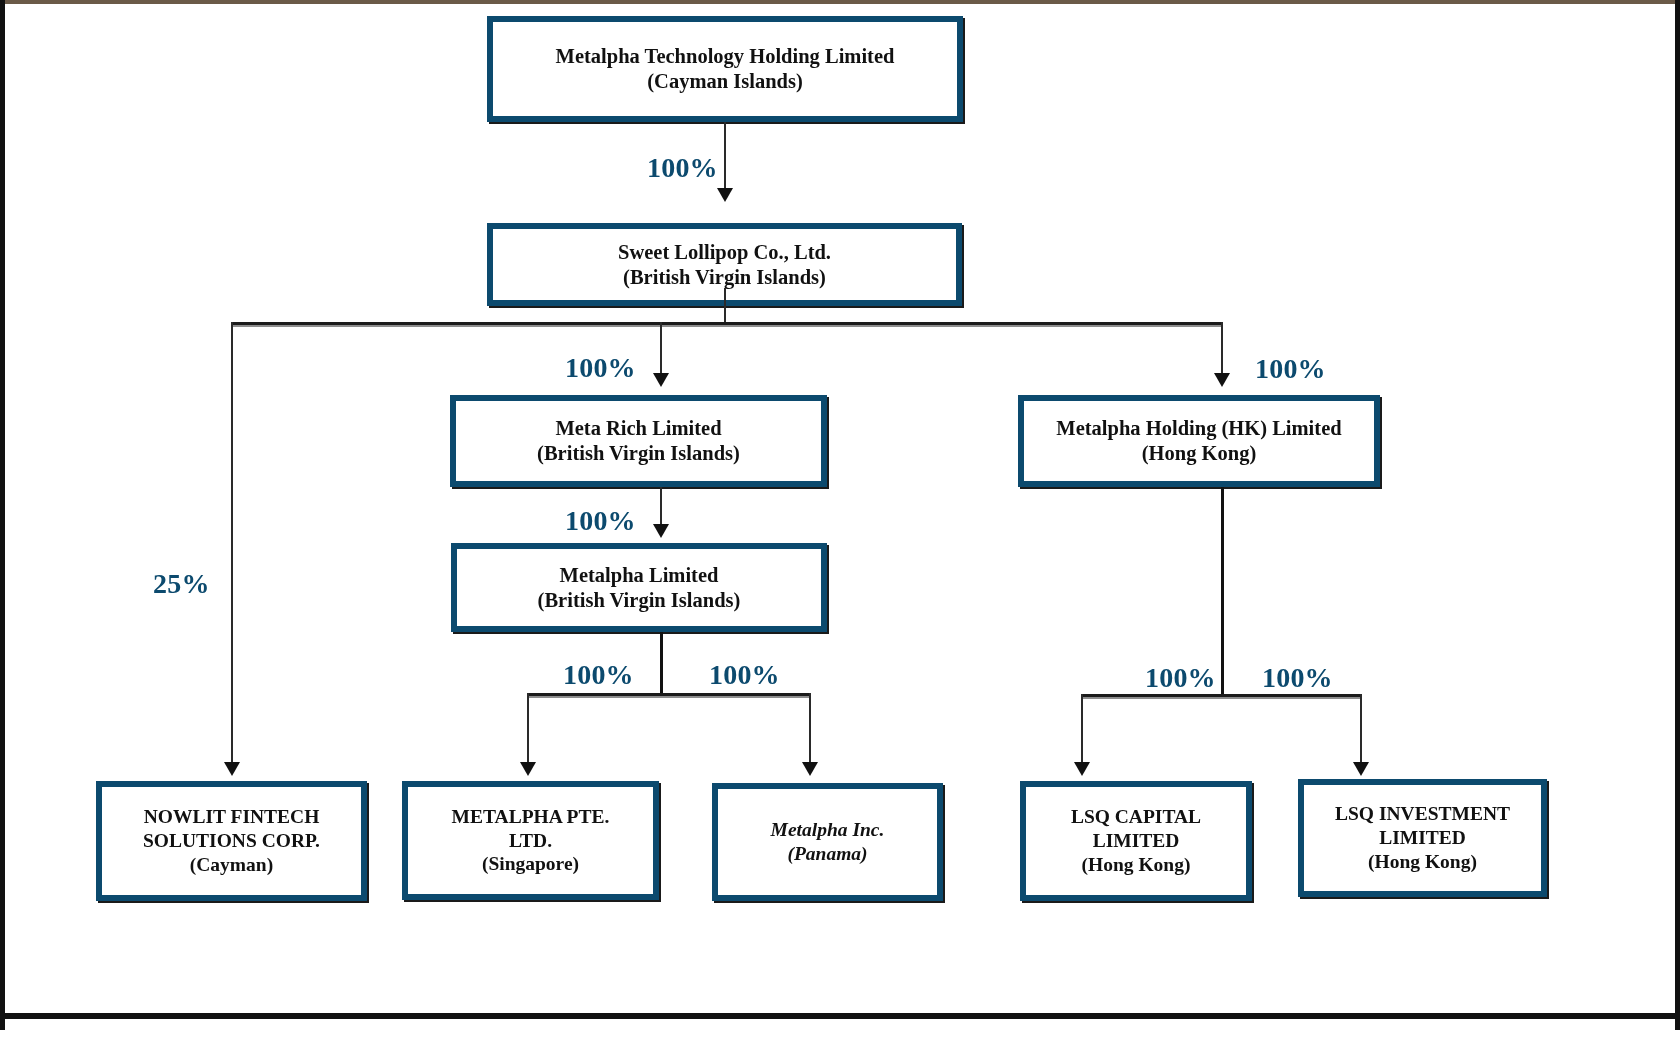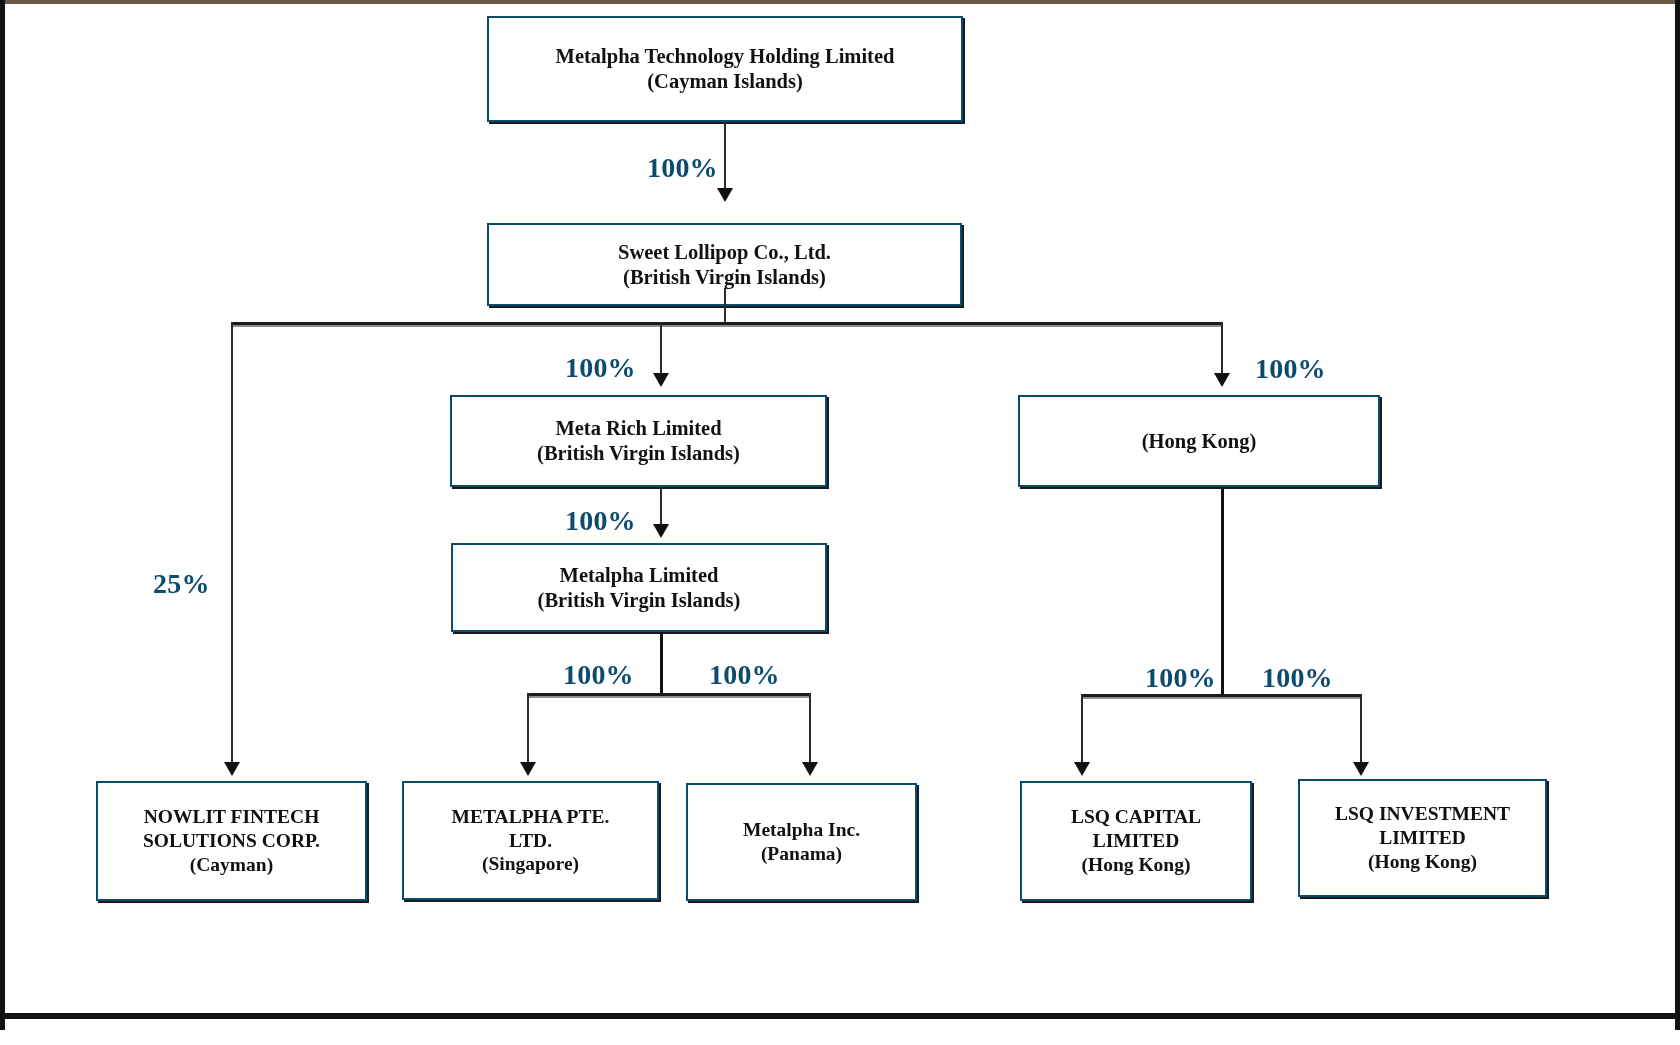--- a/index.html
+++ b/index.html
@@ -16,21 +16,21 @@
   .frame-right{position:absolute;right:0;top:0;width:5px;height:1030px;background:#111;}
   .frame-top{position:absolute;left:0;top:0;width:1680px;height:4px;background:#6b5a48;}
   .frame-bottom{position:absolute;left:0;top:1013px;width:1680px;height:6px;background:#111;}
   .sheet{position:absolute;left:5px;top:4px;width:1670px;height:1009px;background:#fff;}
 
   
   .node{
     position:absolute;
     box-sizing:border-box;
     background:#ffffff;
-    border:2px solid #0c4a6e;
+    border:6px solid #0c4a6e;
     box-shadow:2px 2px 0 0 #1a1a1a;
     display:flex;
     flex-direction:column;
     align-items:center;
     justify-content:center;
     text-align:center;
     color:#111111;
     font-weight:bold;
     line-height:1.22;
     padding:2px 6px;
@@ -104,20 +104,21 @@
   <div class="vline" style="left:1221px;top:322px;height:53px;"></div>
   <div class="arrow" style="left:1214px;top:373px;"></div>
   <div class="pct" style="left:1255px;top:353px;">100%</div>
 
   <div class="node t20" style="left:450px;top:395px;width:377px;height:92px;">
     <span class="l1">Meta Rich Limited</span>
     <span class="l2">(British Virgin Islands)</span>
   </div>
 
   <div class="node t20" style="left:1018px;top:395px;width:362px;height:92px;">
+    <span class="l1">Metalpha Holding (HK) Limited</span>
     <span class="l2">(Hong Kong)</span>
   </div>
 
   <div class="vline" style="left:660px;top:487px;height:40px;"></div>
   <div class="arrow" style="left:653px;top:524px;"></div>
   <div class="pct" style="left:565px;top:505px;">100%</div>
 
   <div class="node t20" style="left:451px;top:543px;width:376px;height:89px;">
     <span class="l1">Metalpha  Limited</span>
     <span class="l2">(British Virgin Islands)</span>
@@ -150,21 +151,21 @@
 SOLUTIONS CORP.</span>
     <span class="l2">(Cayman)</span>
   </div>
 
   <div class="node t19" style="left:402px;top:781px;width:257px;height:119px;">
     <span class="l1">METALPHA PTE.
 LTD.</span>
     <span class="l2">(Singapore)</span>
   </div>
 
-  <div class="node t19" style="left:686px;top:783px;width:231px;height:118px;">
+  <div class="node t19" style="left:712px;top:783px;width:231px;height:118px;font-style:italic;">
     <span class="l1">Metalpha  Inc.</span>
     <span class="l2">(Panama)</span>
   </div>
 
   <div class="node t19" style="left:1020px;top:781px;width:232px;height:120px;">
     <span class="l1">LSQ CAPITAL
 LIMITED</span>
     <span class="l2">(Hong Kong)</span>
   </div>
 

